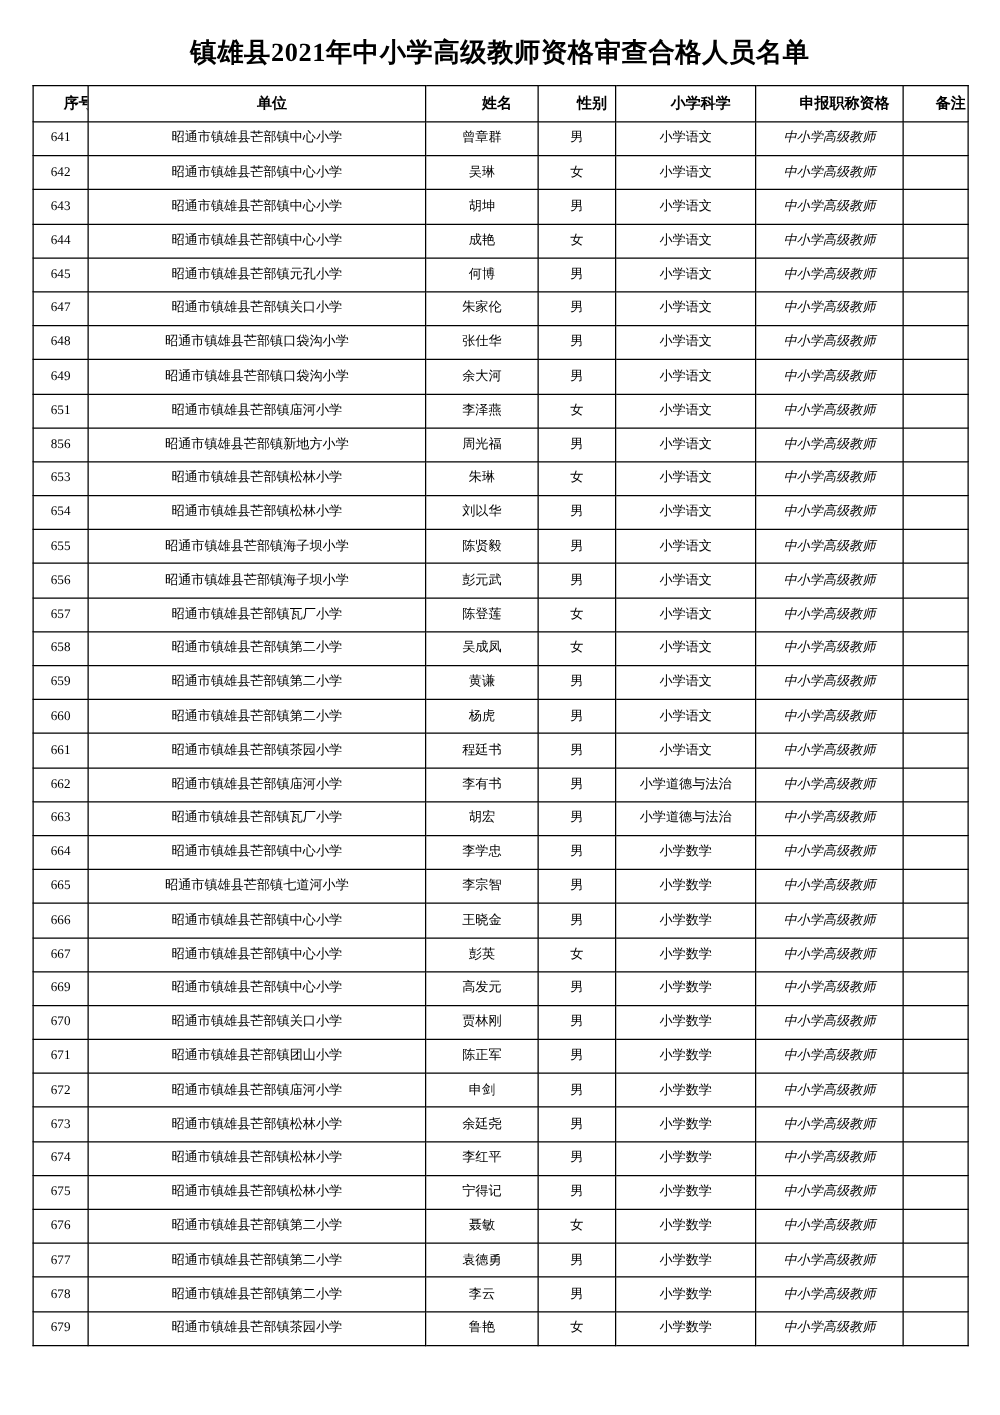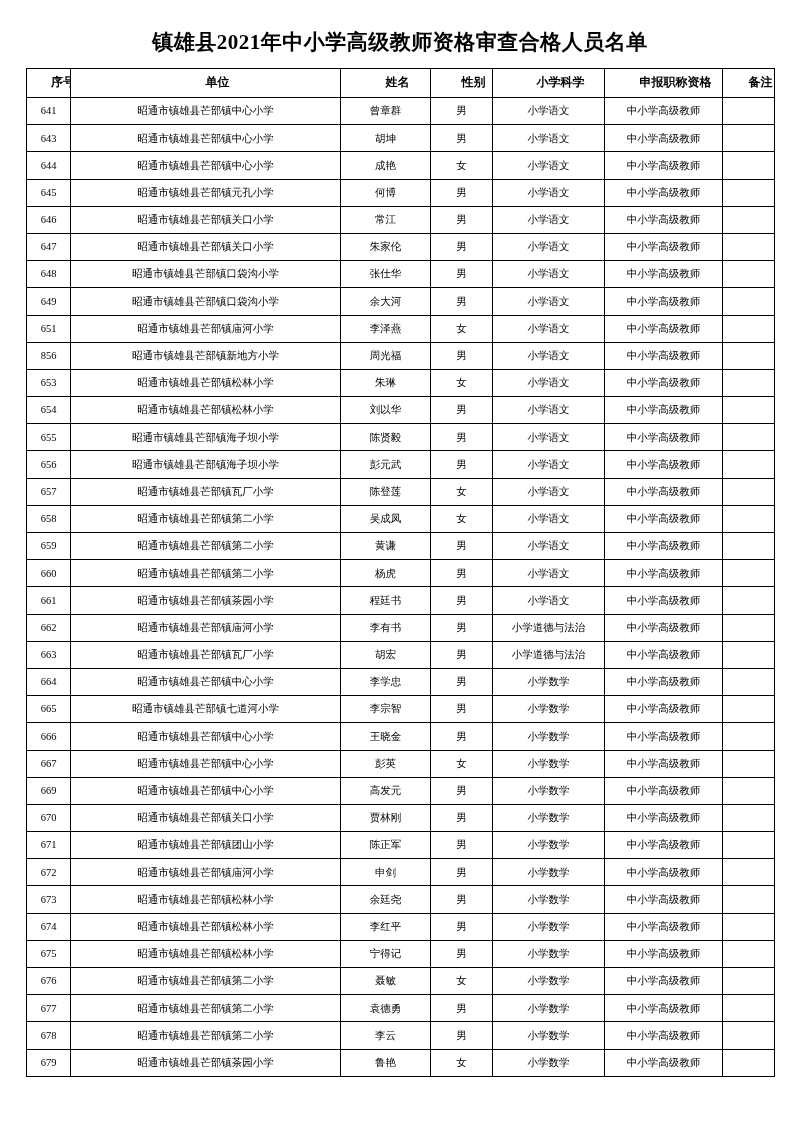--- a/index.html
+++ b/index.html
@@ -58,21 +58,21 @@
   col.c-sex   { width: 62px; }
   col.c-major { width: 112px; }
   col.c-title { width: 118px; }
   col.c-note  { width: 52px; }
 
   td.seq { font-size: 11px; }
   td.unit { font-size: 10.5px; }
   td.name { font-size: 10.5px; }
   td.sex { font-size: 10.5px; }
   td.major { font-size: 10.5px; }
-  td.title { font-size: 10.5px; }
+  td.title { font-size: 10.5px; font-style: italic; }
   td.note { font-size: 10.5px; }
 </style>
 </head>
 <body>
 
 <div class="page">
   <div class="doc-title">镇雄县2021年中小学高级教师资格审查合格人员名单</div>
 
   <table class="roster">
     <colgroup>
@@ -99,20 +99,29 @@
         <tr>
           <td class="seq">641</td>
           <td class="unit">昭通市镇雄县芒部镇中心小学</td>
           <td class="name">曾章群</td>
           <td class="sex">男</td>
           <td class="major">小学语文</td>
           <td class="title">中小学高级教师</td>
           <td class="note"></td>
         </tr>
         <tr>
+          <td class="seq">642</td>
+          <td class="unit">昭通市镇雄县芒部镇中心小学</td>
+          <td class="name">吴琳</td>
+          <td class="sex">女</td>
+          <td class="major">小学语文</td>
+          <td class="title">中小学高级教师</td>
+          <td class="note"></td>
+        </tr>
+        <tr>
           <td class="seq">643</td>
           <td class="unit">昭通市镇雄县芒部镇中心小学</td>
           <td class="name">胡坤</td>
           <td class="sex">男</td>
           <td class="major">小学语文</td>
           <td class="title">中小学高级教师</td>
           <td class="note"></td>
         </tr>
         <tr>
           <td class="seq">644</td>
@@ -120,29 +129,20 @@
           <td class="name">成艳</td>
           <td class="sex">女</td>
           <td class="major">小学语文</td>
           <td class="title">中小学高级教师</td>
           <td class="note"></td>
         </tr>
         <tr>
           <td class="seq">645</td>
           <td class="unit">昭通市镇雄县芒部镇元孔小学</td>
           <td class="name">何博</td>
-          <td class="sex">男</td>
-          <td class="major">小学语文</td>
-          <td class="title">中小学高级教师</td>
-          <td class="note"></td>
-        </tr>
-        <tr>
-          <td class="seq">646</td>
-          <td class="unit">昭通市镇雄县芒部镇关口小学</td>
-          <td class="name">常江</td>
           <td class="sex">男</td>
           <td class="major">小学语文</td>
           <td class="title">中小学高级教师</td>
           <td class="note"></td>
         </tr>
         <tr>
           <td class="seq">647</td>
           <td class="unit">昭通市镇雄县芒部镇关口小学</td>
           <td class="name">朱家伦</td>
           <td class="sex">男</td>

